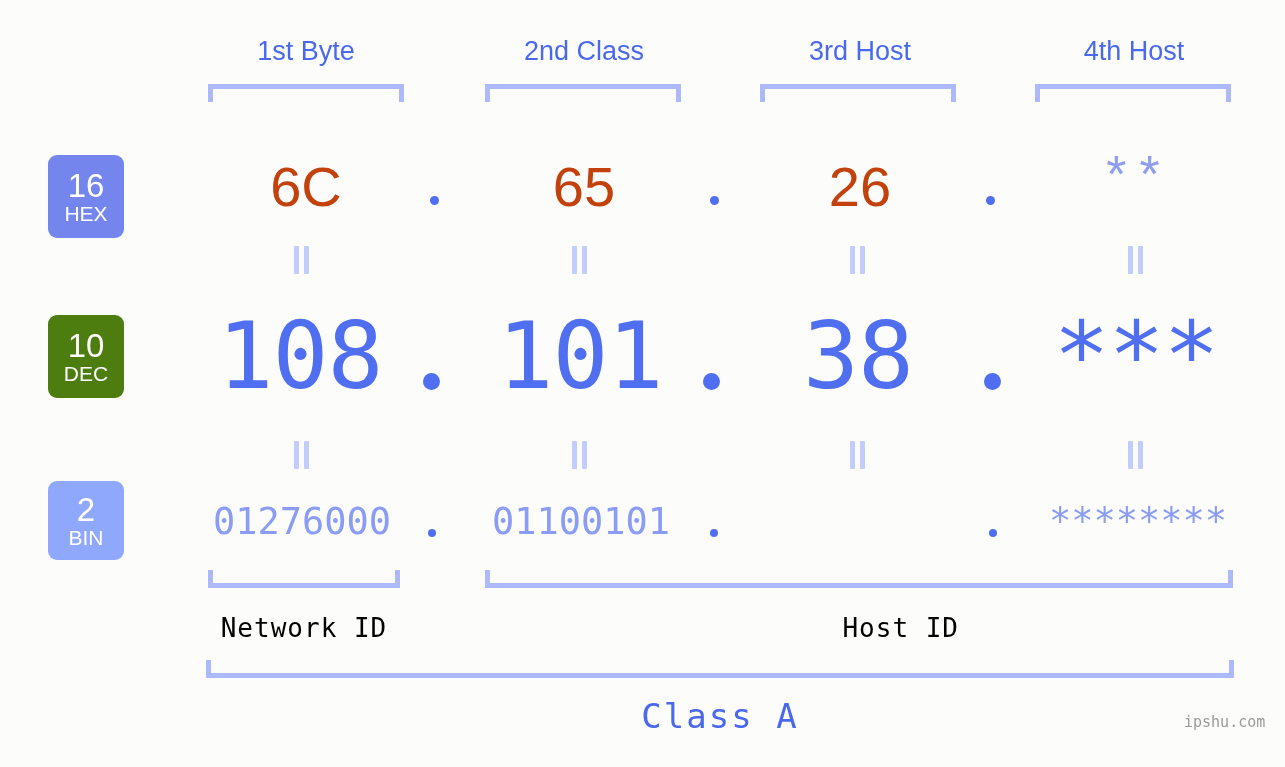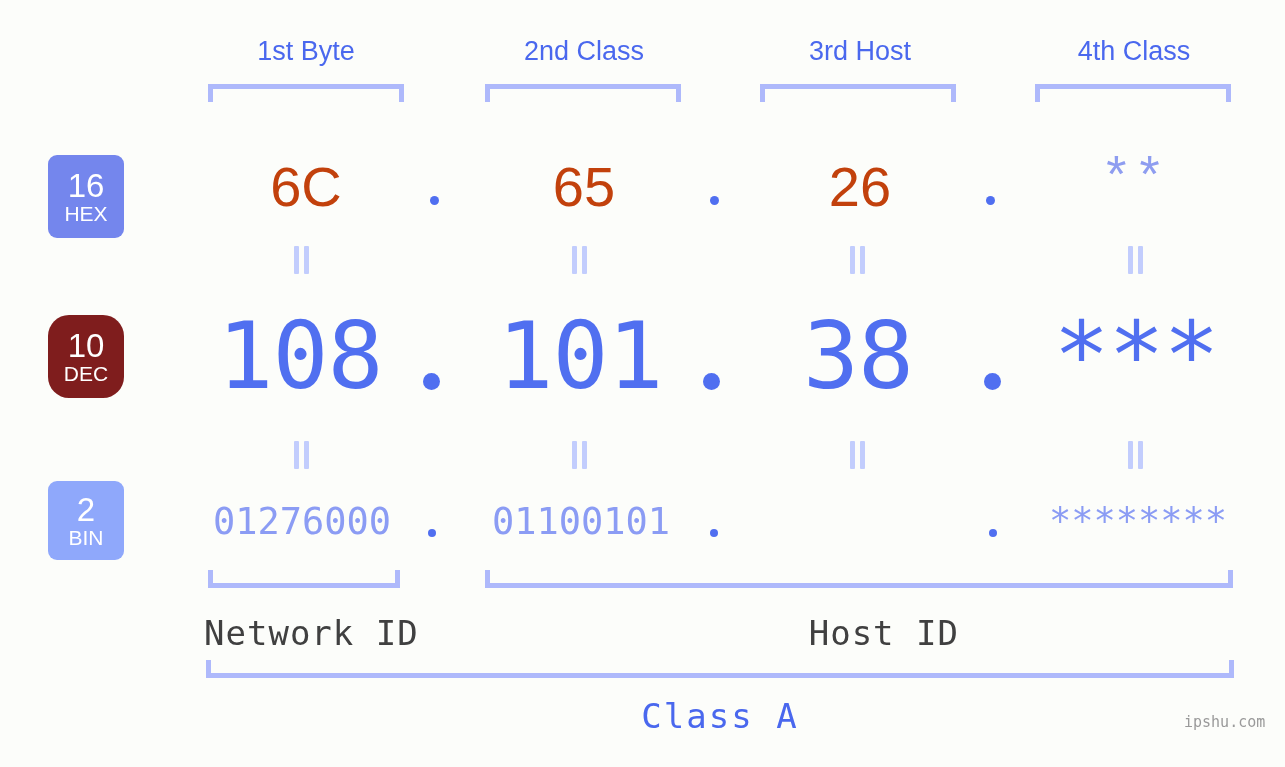--- a/index.html
+++ b/index.html
@@ -66,21 +66,21 @@
     font-size: 33px;
     line-height: 33px;
     font-weight: normal;
   }
   .badge .badge-name {
     font-size: 21px;
     line-height: 23px;
     font-weight: normal;
   }
   .badge-hex { background: #7486ed; }
-  .badge-dec { background: #7f1d1d; border-radius: 21px; }
+  .badge-dec { background: #4d7c0f; }
   .badge-bin { background: #8fa8fb; }
 
   
   .val {
     position: absolute;
     text-align: center;
     white-space: nowrap;
   }
 
   .hex-val {
@@ -136,22 +136,22 @@
     height: 28px;
     background: #c2cdfd;
     border-radius: 1px;
   }
   .eq span.b1 { left: 0px; }
   .eq span.b2 { left: 10px; }
 
   
   .caption {
     position: absolute;
-    color: #404040;
-    font-size: 34px;
+    color: #000000;
+    font-size: 26px;
     font-family: "DejaVu Sans Mono", monospace;
     text-align: center;
     white-space: nowrap;
     letter-spacing: 1px;
   }
   .class-caption {
     position: absolute;
     color: #4a68ee;
     font-size: 34px;
     font-family: "DejaVu Sans Mono", monospace;
@@ -170,21 +170,21 @@
   }
 </style>
 </head>
 <body>
 
 <div id="stage">
 
   <div class="byte-label" style="left:206px; top:36px; width:200px;">1st Byte</div>
   <div class="byte-label" style="left:484px; top:36px; width:200px;">2nd Class</div>
   <div class="byte-label" style="left:760px; top:36px; width:200px;">3rd Host</div>
-  <div class="byte-label" style="left:1034px; top:36px; width:200px;">4th Class</div>
+  <div class="byte-label" style="left:1034px; top:36px; width:200px;">4th Host</div>
 
   <div class="bracket bracket-down" style="left:208px; top:84px; width:196px;"></div>
   <div class="bracket bracket-down" style="left:485px; top:84px; width:196px;"></div>
   <div class="bracket bracket-down" style="left:760px; top:84px; width:196px;"></div>
   <div class="bracket bracket-down" style="left:1035px; top:84px; width:196px;"></div>
 
   <div class="badge badge-hex" style="left:48px; top:155px; height:83px;">
     <div class="badge-num">16</div>
     <div class="badge-name">HEX</div>
   </div>

